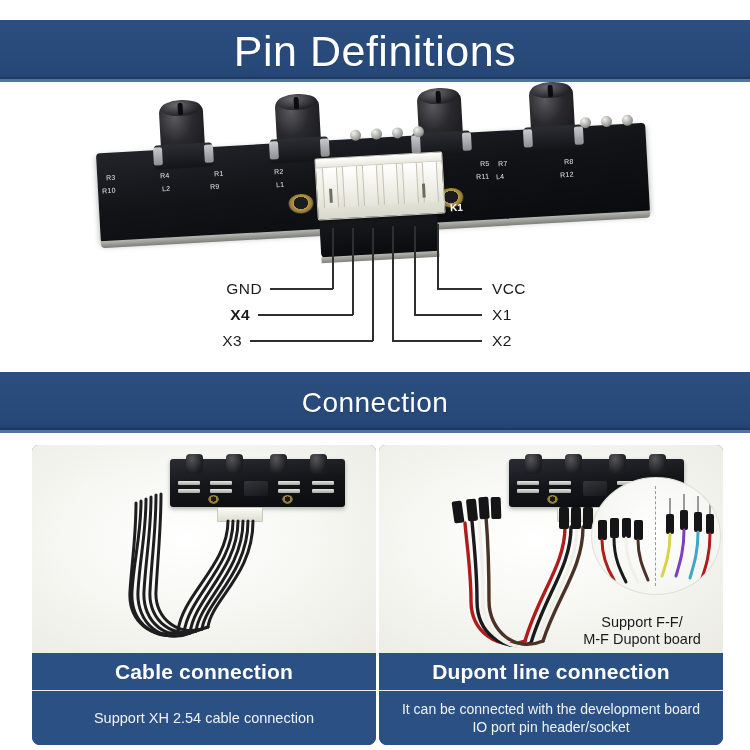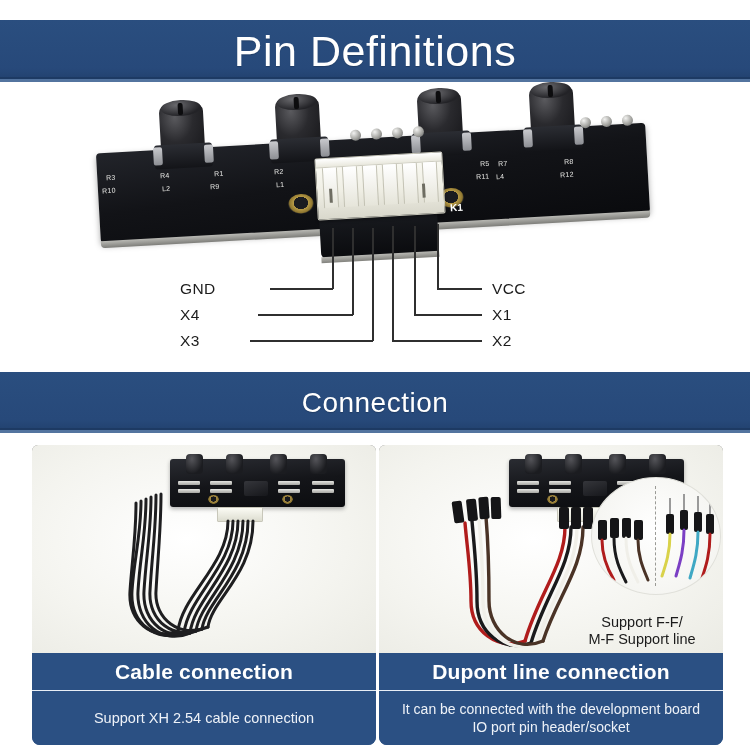--- a/index.html
+++ b/index.html
@@ -161,21 +161,21 @@
   }
 
   
   .callouts{ position:absolute; left:0; top:0; width:750px; height:290px; }
   .vline{ position:absolute; width:1.6px; background:#2f2f2f; }
   .hline{ position:absolute; height:1.6px; background:#2f2f2f; }
   .pin-label{
     position:absolute; font-size:15.5px; color:#1c1c1c; letter-spacing:.4px;
     font-family:"Liberation Sans", sans-serif; white-space:nowrap;
   }
-  .pin-label.left { }
+  .pin-label.left { text-align:right; }
 
   
   .panels{ position:absolute; left:0; top:413px; width:750px; height:337px; }
   .panel{ position:absolute; top:12px; width:344px; }
   #panel-left  { left: 32px; }
   #panel-right { left: 379px; }
 
   .photo{
     position:relative; width:344px; height:208px;
     background:#737373; border-radius:6px 6px 0 0;
@@ -352,21 +352,21 @@
     </div>
 
     <div class="callouts">
 
       <div class="vline" style="left:332px; top:146px; height:61px;"></div>
       <div class="hline" style="left:270px; top:206px; width:63px;"></div>
       <div class="pin-label left" style="left:180px; top:198px; width:82px;">GND</div>
 
       <div class="vline" style="left:352px; top:146px; height:87px;"></div>
       <div class="hline" style="left:258px; top:232px; width:95px;"></div>
-      <div class="pin-label left" style="left:180px; top:224px; width:70px;">X4</div>
+      <div class="pin-label left" style="left:180px; top:224px; width:70px;font-weight:bold;">X4</div>
 
       <div class="vline" style="left:372px; top:146px; height:113px;"></div>
       <div class="hline" style="left:250px; top:258px; width:123px;"></div>
       <div class="pin-label left" style="left:180px; top:250px; width:62px;">X3</div>
 
       <div class="vline" style="left:392px; top:144px; height:115px;"></div>
       <div class="hline" style="left:392px; top:258px; width:90px;"></div>
       <div class="pin-label" style="left:492px; top:250px;">X2</div>
 
       <div class="vline" style="left:414px; top:144px; height:89px;"></div>
@@ -513,21 +513,21 @@
               <path d="M78,56  C78,74 74,86 70,98" stroke="#d9d24a"></path>
               <path d="M92,52  C92,72 88,84 84,98" stroke="#7b3fc4"></path>
               <path d="M106,54 C106,74 102,86 98,100" stroke="#3fa8c4"></path>
               <path d="M118,56 C118,76 114,88 110,100" stroke="#b01c1c"></path>
             </g>
           </svg>
         </div>
 
         <div class="overlay-note">
           <div>Support F-F/</div>
-          <div>M-F Support line</div>
+          <div>M-F Dupont board</div>
         </div>
       </div>
 
       <div class="caption" id="cap-right">
         <div class="caption-title">Dupont line connection</div>
         <div class="caption-body">It can be connected with the development board IO port pin header/socket</div>
       </div>
     </div>
   </div>
 

